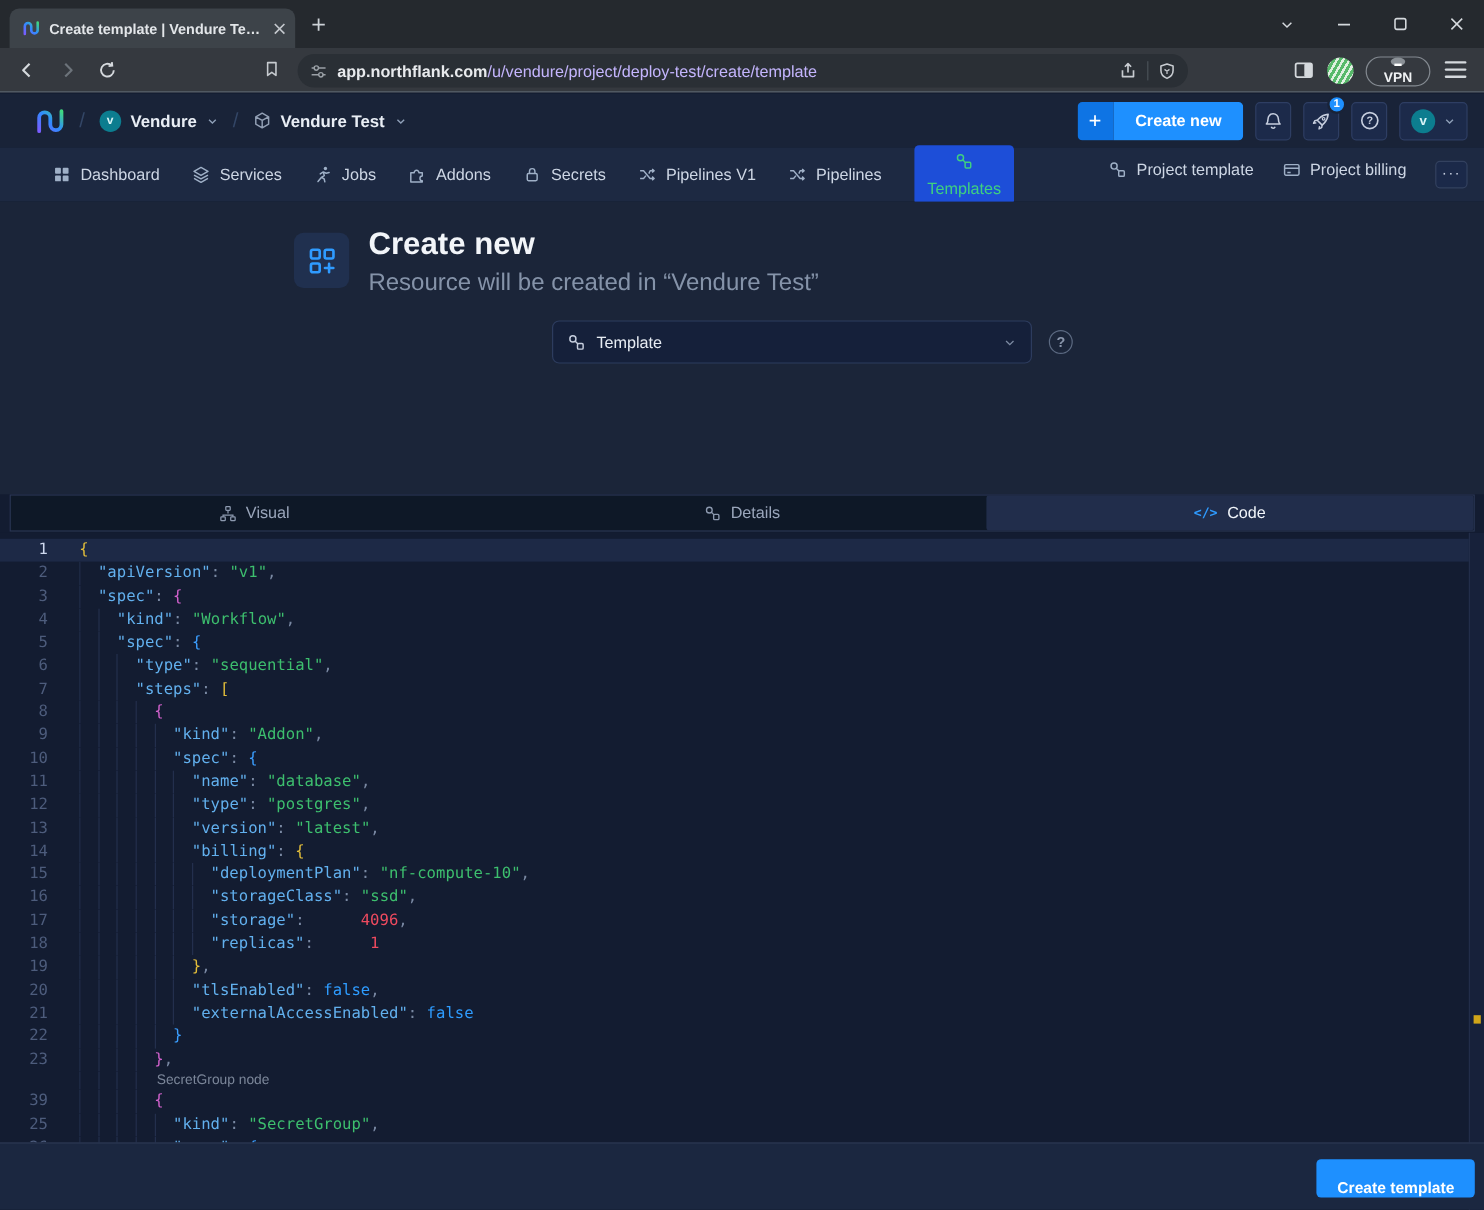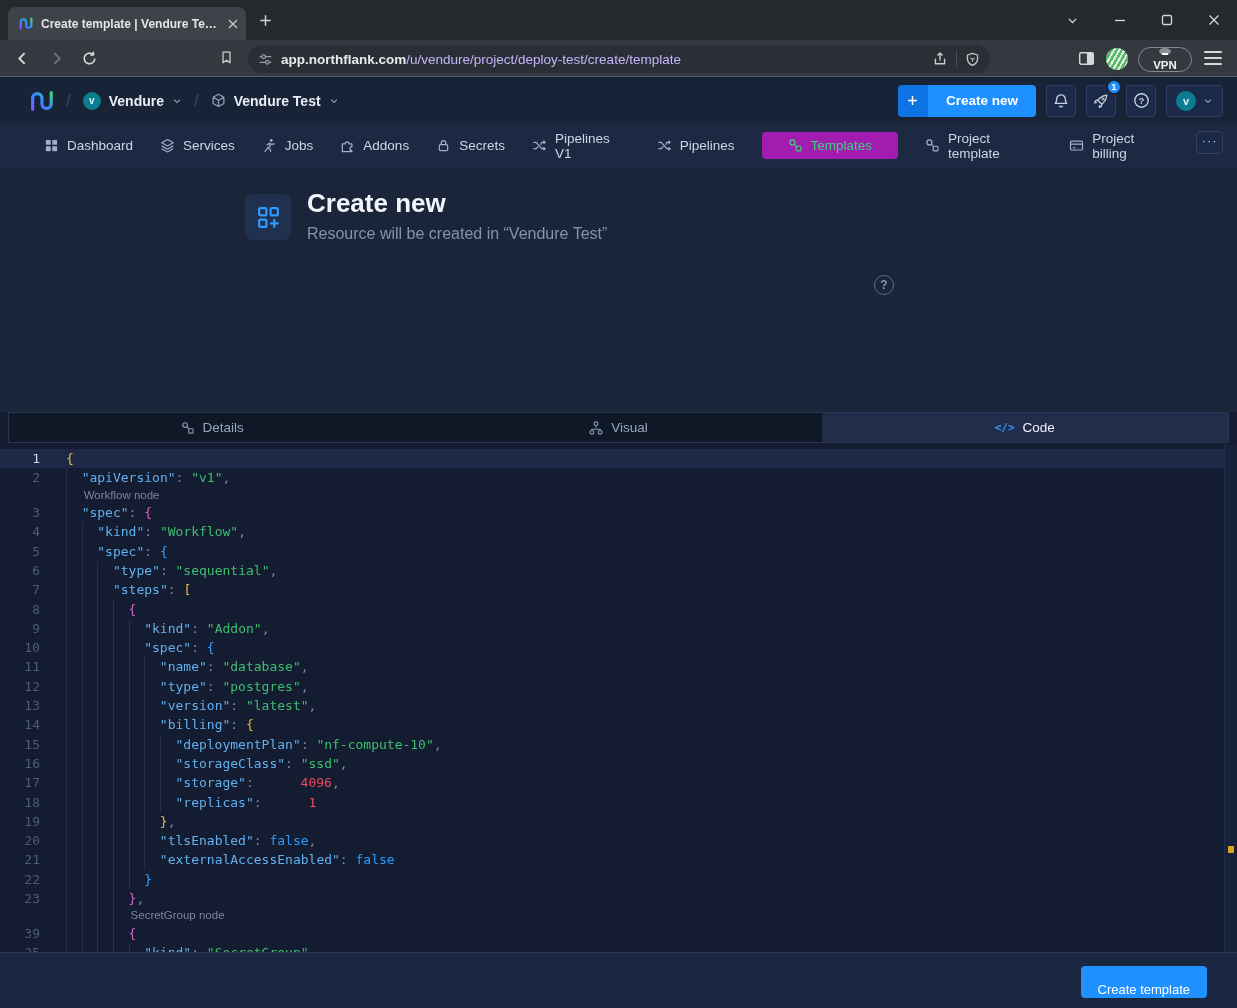--- a/index.html
+++ b/index.html
@@ -57,32 +57,32 @@
                  display:flex; align-items:center; justify-content:center; }
   #avatar-chip { height:32px; border-radius:4px; background:#1c2a4a; border:1px solid #2e3e63;
                  display:flex; align-items:center; gap:7px; padding:0 9px; }
   #avatar-circle { width:20px; height:20px; border-radius:50%; background:#0c7d8f; color:#d8f4f7;
                    font-size:11px; font-weight:bold; display:flex; align-items:center; justify-content:center; }
 
   #app-nav { position:absolute; left:0; top:45px; width:1237px; height:45px; background:#1d2942;
              display:flex; align-items:center; padding:0 14px 0 44px; gap:27px; }
   .nav-item { display:flex; align-items:center; gap:8px; color:#cdd6e4; font-size:13.5px; cursor:pointer; }
   .nav-item .nicon { color:#9fb0c7; display:flex; }
-  .nav-item.active { background:#a21caf; border-radius:4px; padding:6px 26px; color:#3fd080; }
+  .nav-item.active { background:#1d4ed8; border-radius:4px; padding:6px 11px; color:#3fd080;flex-direction:column; }
   .nav-item.active .nicon { color:#3fd080; }
   #nav-right { margin-left:auto; display:flex; align-items:flex-start; gap:24px; }
   #nav-more { width:27px; height:23px; border:1px solid #33415f; border-radius:4px; background:#1b2949;
               color:#c6cede; font-size:13px; display:flex; align-items:center; justify-content:center;
               letter-spacing:1px; padding-bottom:4px; }
 
   #hero { position:absolute; left:0; top:90px; width:1237px; height:244px; background:#1b2539; }
   #hero-tile { position:absolute; left:245px; top:26px; width:46px; height:46px; border-radius:8px;
                background:#20304f; display:flex; align-items:center; justify-content:center; }
   #hero-title { position:absolute; left:307px; top:20px; font-size:26px; font-weight:bold; color:#f2f5f9; }
-  #hero-sub { position:absolute; left:307px; top:57px; font-size:16px; color:#8593a9; }
+  #hero-sub { position:absolute; left:307px; top:57px; font-size:20px; color:#8593a9; }
   #type-select { position:absolute; left:460px; top:99px; width:400px; height:36px; background:#15203a;
                  border:1px solid #2d3c5e; border-radius:6px; display:flex; align-items:center;
                  gap:9px; padding:0 12px; }
   #type-select-label { flex:1; font-size:13.5px; color:#e7ecf3; }
   #hero-help { position:absolute; left:874px; top:107px; width:20px; height:20px; border-radius:50%;
                border:1.5px solid #5c6a82; color:#8a96ac; font-size:12px; font-weight:bold;
                display:flex; align-items:center; justify-content:center; }
 
   #view-tabs { position:absolute; left:8px; top:334px; width:1221px; height:31px; background:#0e1827;
                border:1px solid #2a3654; display:flex; }
@@ -109,23 +109,23 @@
   .tk-b { color:#2e9cff; } .tk-p { color:#7a89a3; }
   .tk-y { color:#e2bd3a; } .tk-m { color:#d161cc; } .tk-u { color:#3b9eff; }
 
   #scroll-col { position:absolute; right:0; top:366px; width:13px; height:586px; background:#17213a;
                 border-left:1px solid #222d49; }
   .ruler-marker { position:absolute; right:3px; width:6px; height:7px; background:#d1a619; }
 
   
   #footer { position:absolute; left:0; bottom:0; width:1237px; height:56px; background:#1b2740;
             border-top:1px solid #2b3852; }
-  #create-template-btn { position:absolute; right:30px; top:13px; height:29px; padding:16px 17px;
+  #create-template-btn { position:absolute; right:8px; top:13px; height:29px; padding:16px 17px;
             background:#1e90ff; border:none; border-radius:4px; color:#fff; font-size:13px;
-            font-weight:normal; font-family:"Liberation Sans", sans-serif; cursor:pointer; }
+            font-weight:bold; font-family:"Liberation Sans", sans-serif; cursor:pointer; }
 </style>
 </head>
 <body>
 
 <div id="titlebar">
   <div id="tab">
     <span>
       <svg width="15" height="15" viewBox="0 0 28 28">
           <defs>
             <linearGradient id="nfg1" x1="0" y1="1" x2="1" y2="0">
@@ -406,63 +406,69 @@
           <g fill="none" stroke="#2f9bff" stroke-width="2.1" stroke-linecap="round">
             <rect x="3" y="3" width="7" height="7" rx="1.4"></rect>
             <rect x="14" y="3" width="7" height="7" rx="1.4"></rect>
             <rect x="3" y="14" width="7" height="7" rx="1.4"></rect>
             <path d="M17.5 14.3 V21 M14.2 17.6 H20.9"></path>
           </g>
         </svg>
     </div>
     <div id="hero-title">Create new</div>
     <div id="hero-sub">Resource will be created in “Vendure Test”</div>
+    <div id="type-select">
+      <span>
+          <svg width="15" height="15" viewBox="0 0 16 16">
+            <circle cx="4.7" cy="4.7" r="2.7" fill="none" stroke="#c6cede" stroke-width="1.3"></circle>
+            <rect x="8.8" y="8.8" width="5" height="5" rx="1" fill="none" stroke="#c6cede" stroke-width="1.3"></rect>
+            <path d="M6.6 6.6 9.2 9.2" stroke="#c6cede" stroke-width="1.3"></path>
+          </svg>
+        </span>
+      <span id="type-select-label">Template</span>
+      <svg width="11" height="11" viewBox="0 0 16 16">
+          <path d="M3.5 6 8 10.5 12.5 6" fill="none" stroke="#7c8aa2" stroke-width="1.6"></path>
+        </svg>
+    </div>
     <span id="hero-help">?</span>
   </div>
 
   <div id="view-tabs">
-    <span class="vtab">
-      <span class="vicon">
-          <svg width="14" height="14" viewBox="0 0 16 16">
-            <circle cx="4.7" cy="4.7" r="2.7" fill="none" stroke="currentColor" stroke-width="1.3"></circle>
-            <rect x="8.8" y="8.8" width="5" height="5" rx="1" fill="none" stroke="currentColor" stroke-width="1.3"></rect>
-            <path d="M6.6 6.6 9.2 9.2" stroke="currentColor" stroke-width="1.3"></path>
-          </svg>
-        </span>
-      <span>Details</span>
-    </span>
     <span class="vtab">
       <span class="vicon">
           <svg width="14" height="14" viewBox="0 0 16 16">
             <g fill="none" stroke="currentColor" stroke-width="1.2">
               <rect x="5.9" y="1.3" width="4.2" height="3.6" rx=".7"></rect>
               <rect x="1.2" y="11.1" width="4.2" height="3.6" rx=".7"></rect>
               <rect x="10.6" y="11.1" width="4.2" height="3.6" rx=".7"></rect>
               <path d="M8 4.9 V8 M3.3 11.1 V9.5 H12.7 V11.1"></path>
             </g>
           </svg>
         </span>
       <span>Visual</span>
     </span>
+    <span class="vtab">
+      <span class="vicon">
+          <svg width="14" height="14" viewBox="0 0 16 16">
+            <circle cx="4.7" cy="4.7" r="2.7" fill="none" stroke="currentColor" stroke-width="1.3"></circle>
+            <rect x="8.8" y="8.8" width="5" height="5" rx="1" fill="none" stroke="currentColor" stroke-width="1.3"></rect>
+            <path d="M6.6 6.6 9.2 9.2" stroke="currentColor" stroke-width="1.3"></path>
+          </svg>
+        </span>
+      <span>Details</span>
+    </span>
     <span class="vtab active">
       <span class="vicon code-glyph">&lt;/&gt;</span>
       <span>Code</span>
     </span>
   </div>
 
   <div id="editor">
       <div class="crow hl"><span class="gut">1</span><span class="body"><span class="tk-y">{</span></span></div>
       <div class="crow"><span class="gut">2</span><span class="body"><span class="guide"></span><span class="tk-k">"apiVersion"</span><span class="tk-p">: </span><span class="tk-s">"v1"</span><span class="tk-p">,</span></span></div>
-      <div class="lrow">
-        <span class="gut"></span>
-        <span class="body">
-          <span class="guide"></span>
-          <span class="nlabel">Workflow node</span>
-        </span>
-      </div>
       <div class="crow"><span class="gut">3</span><span class="body"><span class="guide"></span><span class="tk-k">"spec"</span><span class="tk-p">: </span><span class="tk-m">{</span></span></div>
       <div class="crow"><span class="gut">4</span><span class="body"><span class="guide"></span><span class="guide"></span><span class="tk-k">"kind"</span><span class="tk-p">: </span><span class="tk-s">"Workflow"</span><span class="tk-p">,</span></span></div>
       <div class="crow"><span class="gut">5</span><span class="body"><span class="guide"></span><span class="guide"></span><span class="tk-k">"spec"</span><span class="tk-p">: </span><span class="tk-u">{</span></span></div>
       <div class="crow"><span class="gut">6</span><span class="body"><span class="guide"></span><span class="guide"></span><span class="guide"></span><span class="tk-k">"type"</span><span class="tk-p">: </span><span class="tk-s">"sequential"</span><span class="tk-p">,</span></span></div>
       <div class="crow"><span class="gut">7</span><span class="body"><span class="guide"></span><span class="guide"></span><span class="guide"></span><span class="tk-k">"steps"</span><span class="tk-p">: </span><span class="tk-y">[</span></span></div>
       <div class="crow"><span class="gut">8</span><span class="body"><span class="guide"></span><span class="guide"></span><span class="guide"></span><span class="guide"></span><span class="tk-m">{</span></span></div>
       <div class="crow"><span class="gut">9</span><span class="body"><span class="guide"></span><span class="guide"></span><span class="guide"></span><span class="guide"></span><span class="guide"></span><span class="tk-k">"kind"</span><span class="tk-p">: </span><span class="tk-s">"Addon"</span><span class="tk-p">,</span></span></div>
       <div class="crow"><span class="gut">10</span><span class="body"><span class="guide"></span><span class="guide"></span><span class="guide"></span><span class="guide"></span><span class="guide"></span><span class="tk-k">"spec"</span><span class="tk-p">: </span><span class="tk-u">{</span></span></div>
       <div class="crow"><span class="gut">11</span><span class="body"><span class="guide"></span><span class="guide"></span><span class="guide"></span><span class="guide"></span><span class="guide"></span><span class="guide"></span><span class="tk-k">"name"</span><span class="tk-p">: </span><span class="tk-s">"database"</span><span class="tk-p">,</span></span></div>
       <div class="crow"><span class="gut">12</span><span class="body"><span class="guide"></span><span class="guide"></span><span class="guide"></span><span class="guide"></span><span class="guide"></span><span class="guide"></span><span class="tk-k">"type"</span><span class="tk-p">: </span><span class="tk-s">"postgres"</span><span class="tk-p">,</span></span></div>

